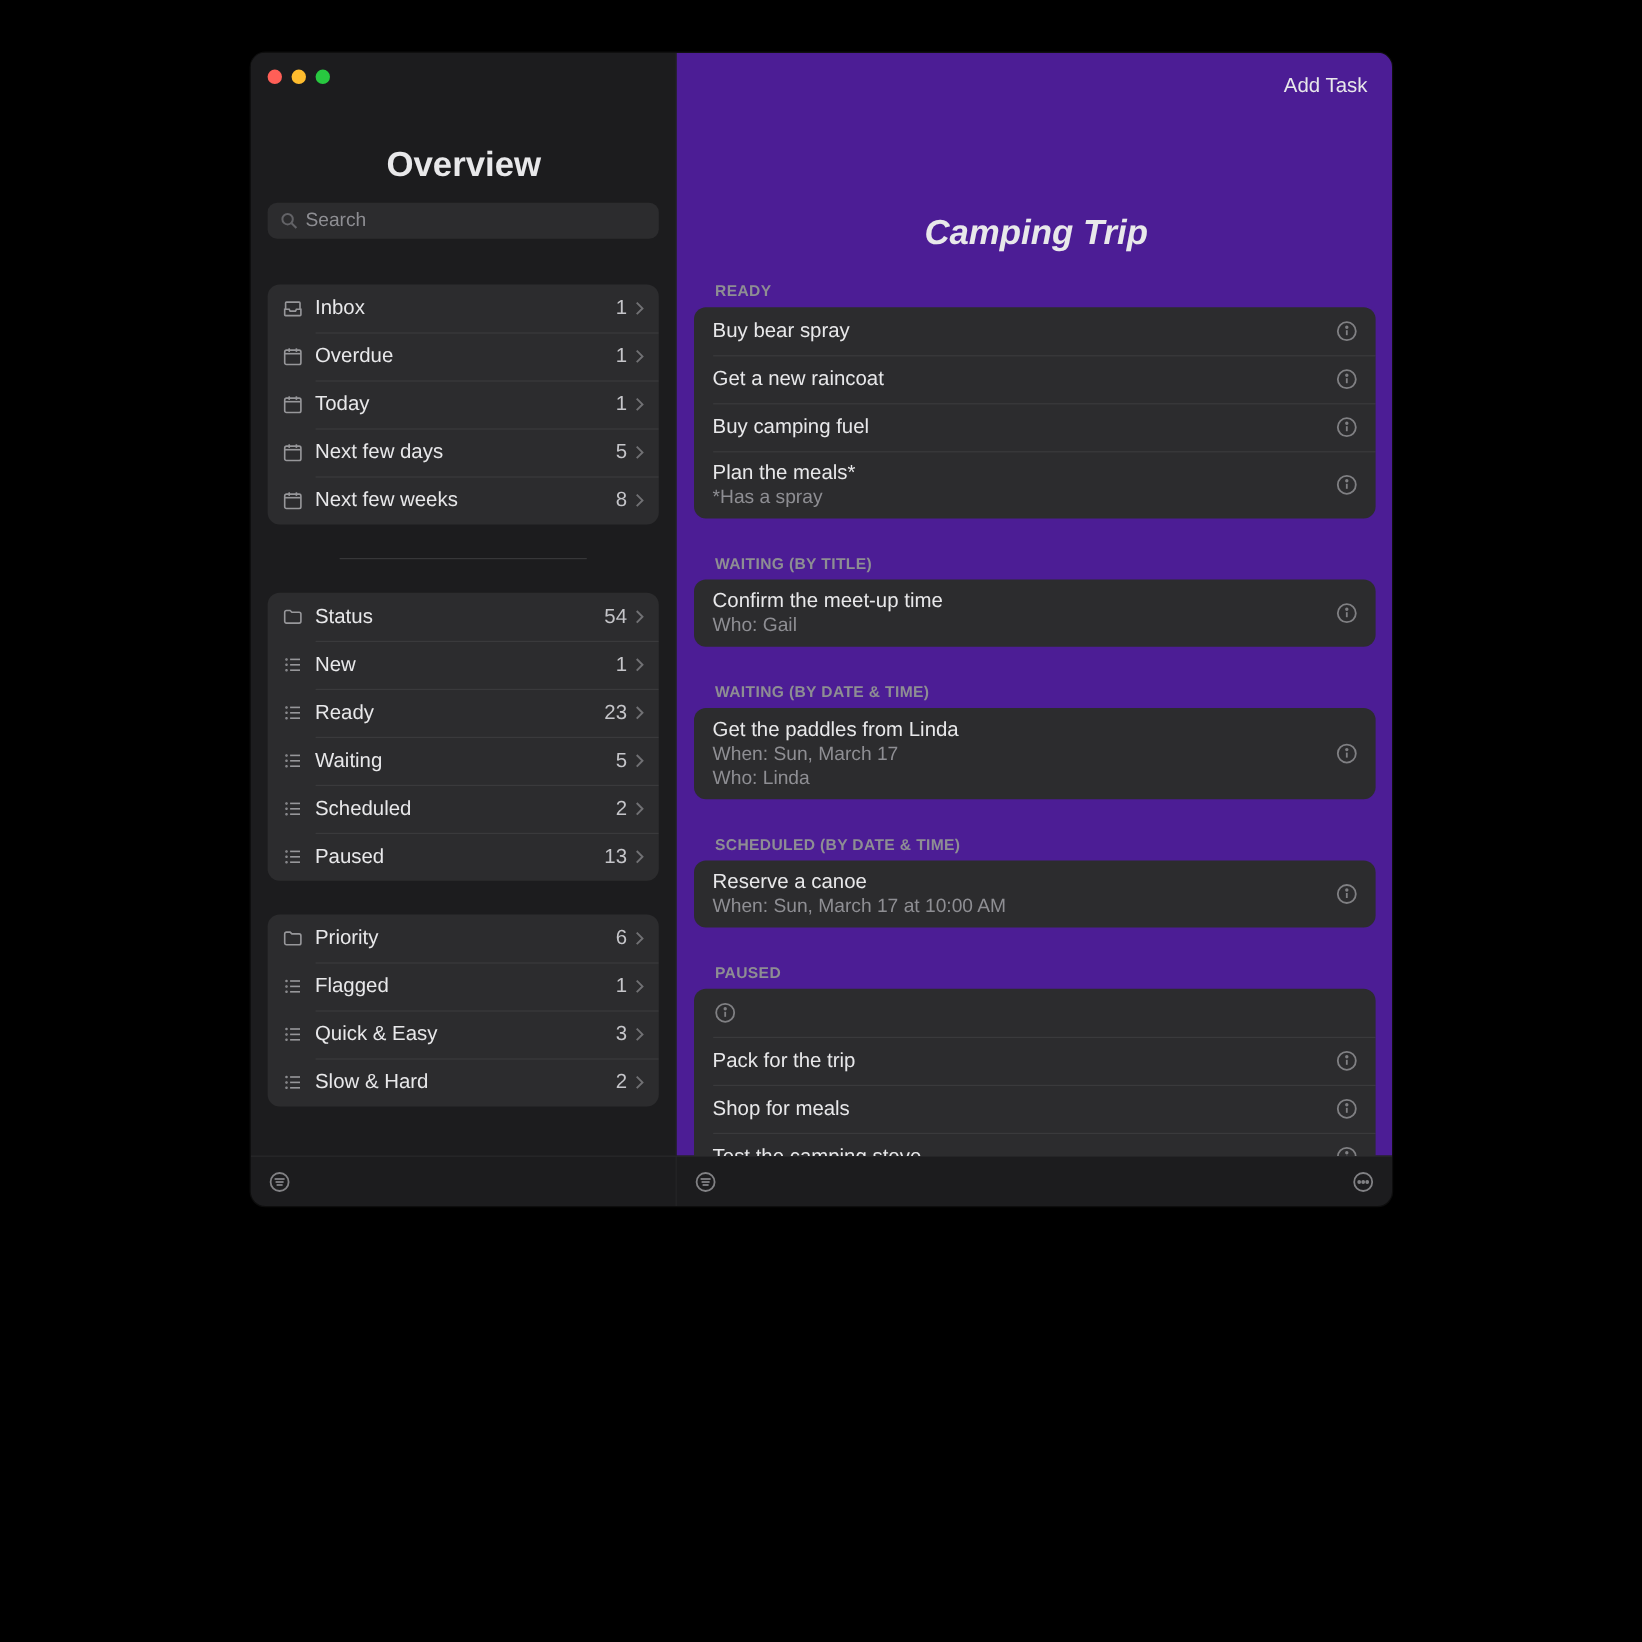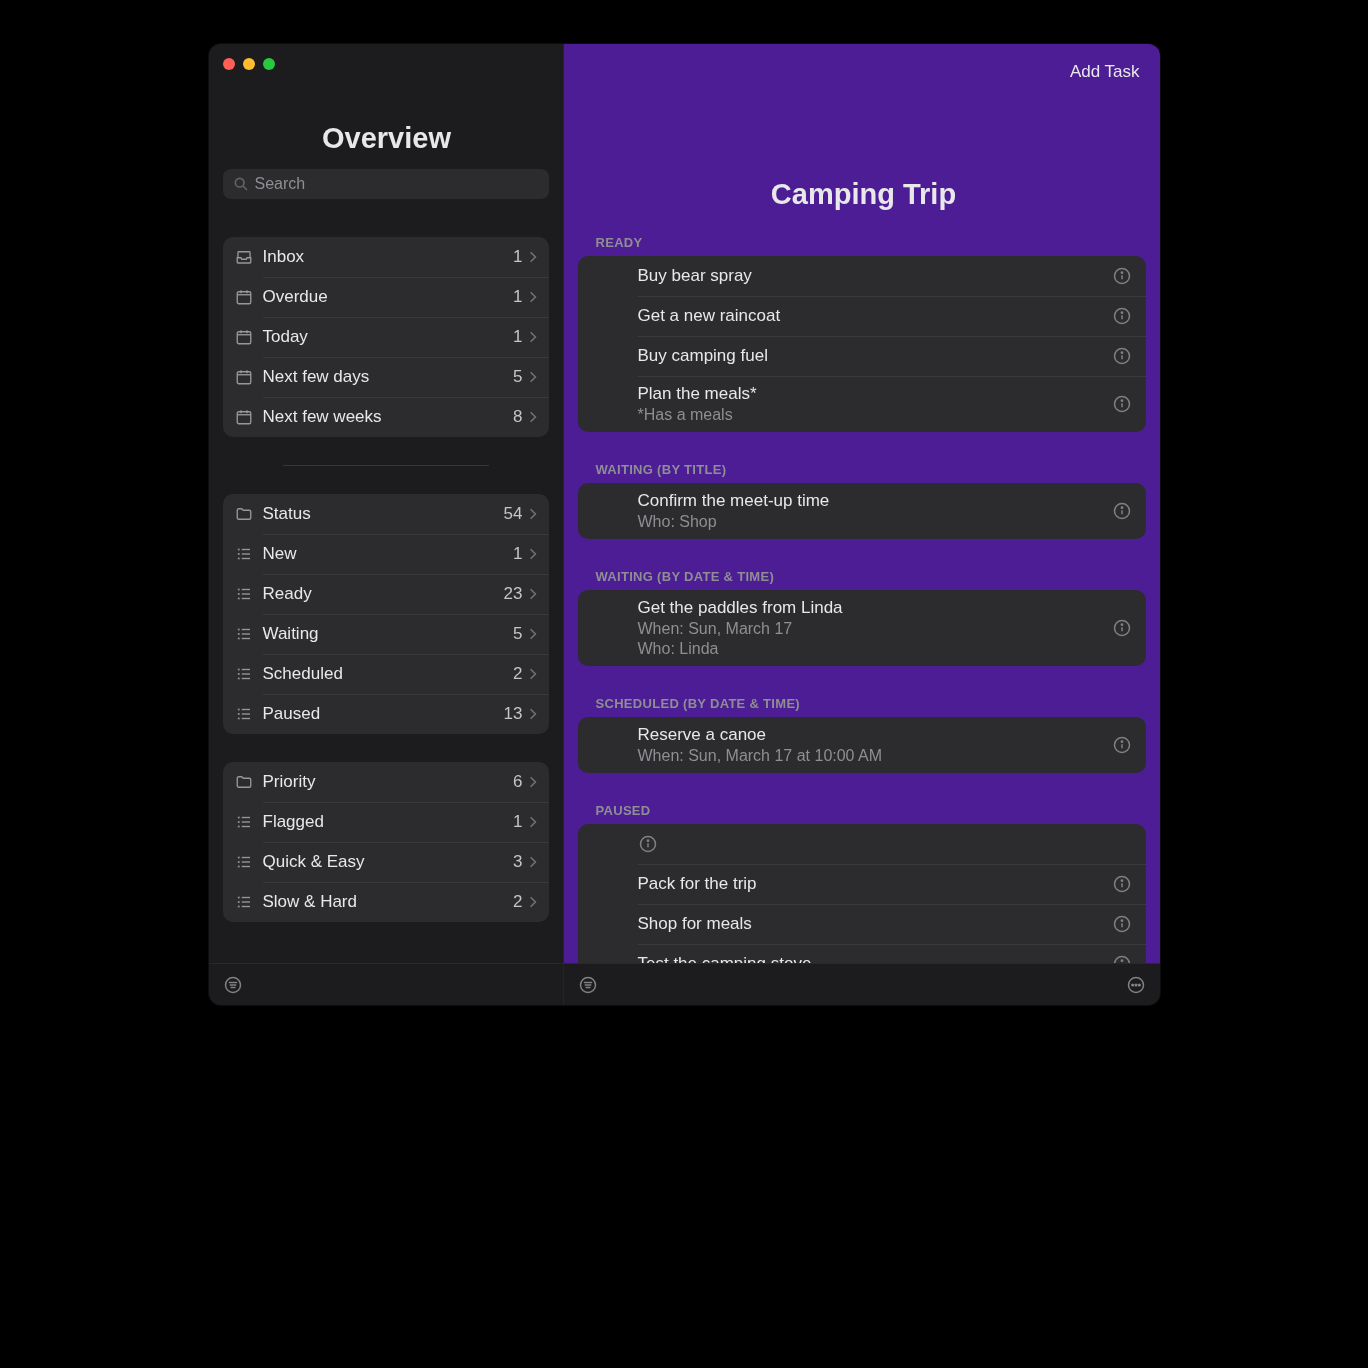--- a/index.html
+++ b/index.html
@@ -81,20 +81,21 @@
       font-size: 29px;
       font-weight: 700;
       margin-top: 78px;
       margin-bottom: 14px;
       margin-left: 2px;
       text-align: center;
     }
     .main h1 {
       margin-left: 4px;
       margin-bottom: 24px;
+      font-style: italic;
     }
     .search-box {
       display: flex;
       align-items: center;
       background: #2c2c2e;
       border-radius: 8px;
       padding: 6px 10px;
       margin-bottom: 38px;
       gap: 6px;
     }
@@ -174,21 +175,20 @@
       font-size: 13px;
       font-weight: 600;
       letter-spacing: 0.3px;
       margin: 0 0 6px 18px;
     }
     .task-group {
       background: #2c2c2e;
       border-radius: 10px;
       margin-bottom: 30px;
       overflow: hidden;
-      padding-left: 44px;
     }
     .task {
       display: flex;
       align-items: center;
       padding: 8px 14px 8px 16px;
       position: relative;
       min-height: 40px;
       cursor: pointer;
     }
     .task + .task::before {
@@ -584,37 +584,37 @@
                 <svg class="info-icon" viewBox="0 0 24 24" fill="none" stroke="#c5c5c9" stroke-width="1.8">
                   <circle cx="12" cy="12" r="9"></circle>
                   <line x1="12" y1="11" x2="12" y2="16"></line>
                   <circle cx="12" cy="8" r="0.8" fill="#c5c5c9"></circle>
                 </svg>
               </span>
             </div>
             <div class="task">
               <div class="task-body">
                 <span class="task-title">Plan the meals*</span>
-                <span class="task-sub">*Has a meals</span>
+                <span class="task-sub">*Has a spray</span>
               </div>
               <span>
                 <svg class="info-icon" viewBox="0 0 24 24" fill="none" stroke="#c5c5c9" stroke-width="1.8">
                   <circle cx="12" cy="12" r="9"></circle>
                   <line x1="12" y1="11" x2="12" y2="16"></line>
                   <circle cx="12" cy="8" r="0.8" fill="#c5c5c9"></circle>
                 </svg>
               </span>
             </div>
           </div>
           <div class="section-header">WAITING (BY TITLE)</div>
           <div class="task-group">
             <div class="task">
               <div class="task-body">
                 <span class="task-title">Confirm the meet-up time</span>
-                <span class="task-sub">Who: Shop</span>
+                <span class="task-sub">Who: Gail</span>
               </div>
               <span>
                 <svg class="info-icon" viewBox="0 0 24 24" fill="none" stroke="#c5c5c9" stroke-width="1.8">
                   <circle cx="12" cy="12" r="9"></circle>
                   <line x1="12" y1="11" x2="12" y2="16"></line>
                   <circle cx="12" cy="8" r="0.8" fill="#c5c5c9"></circle>
                 </svg>
               </span>
             </div>
           </div>

